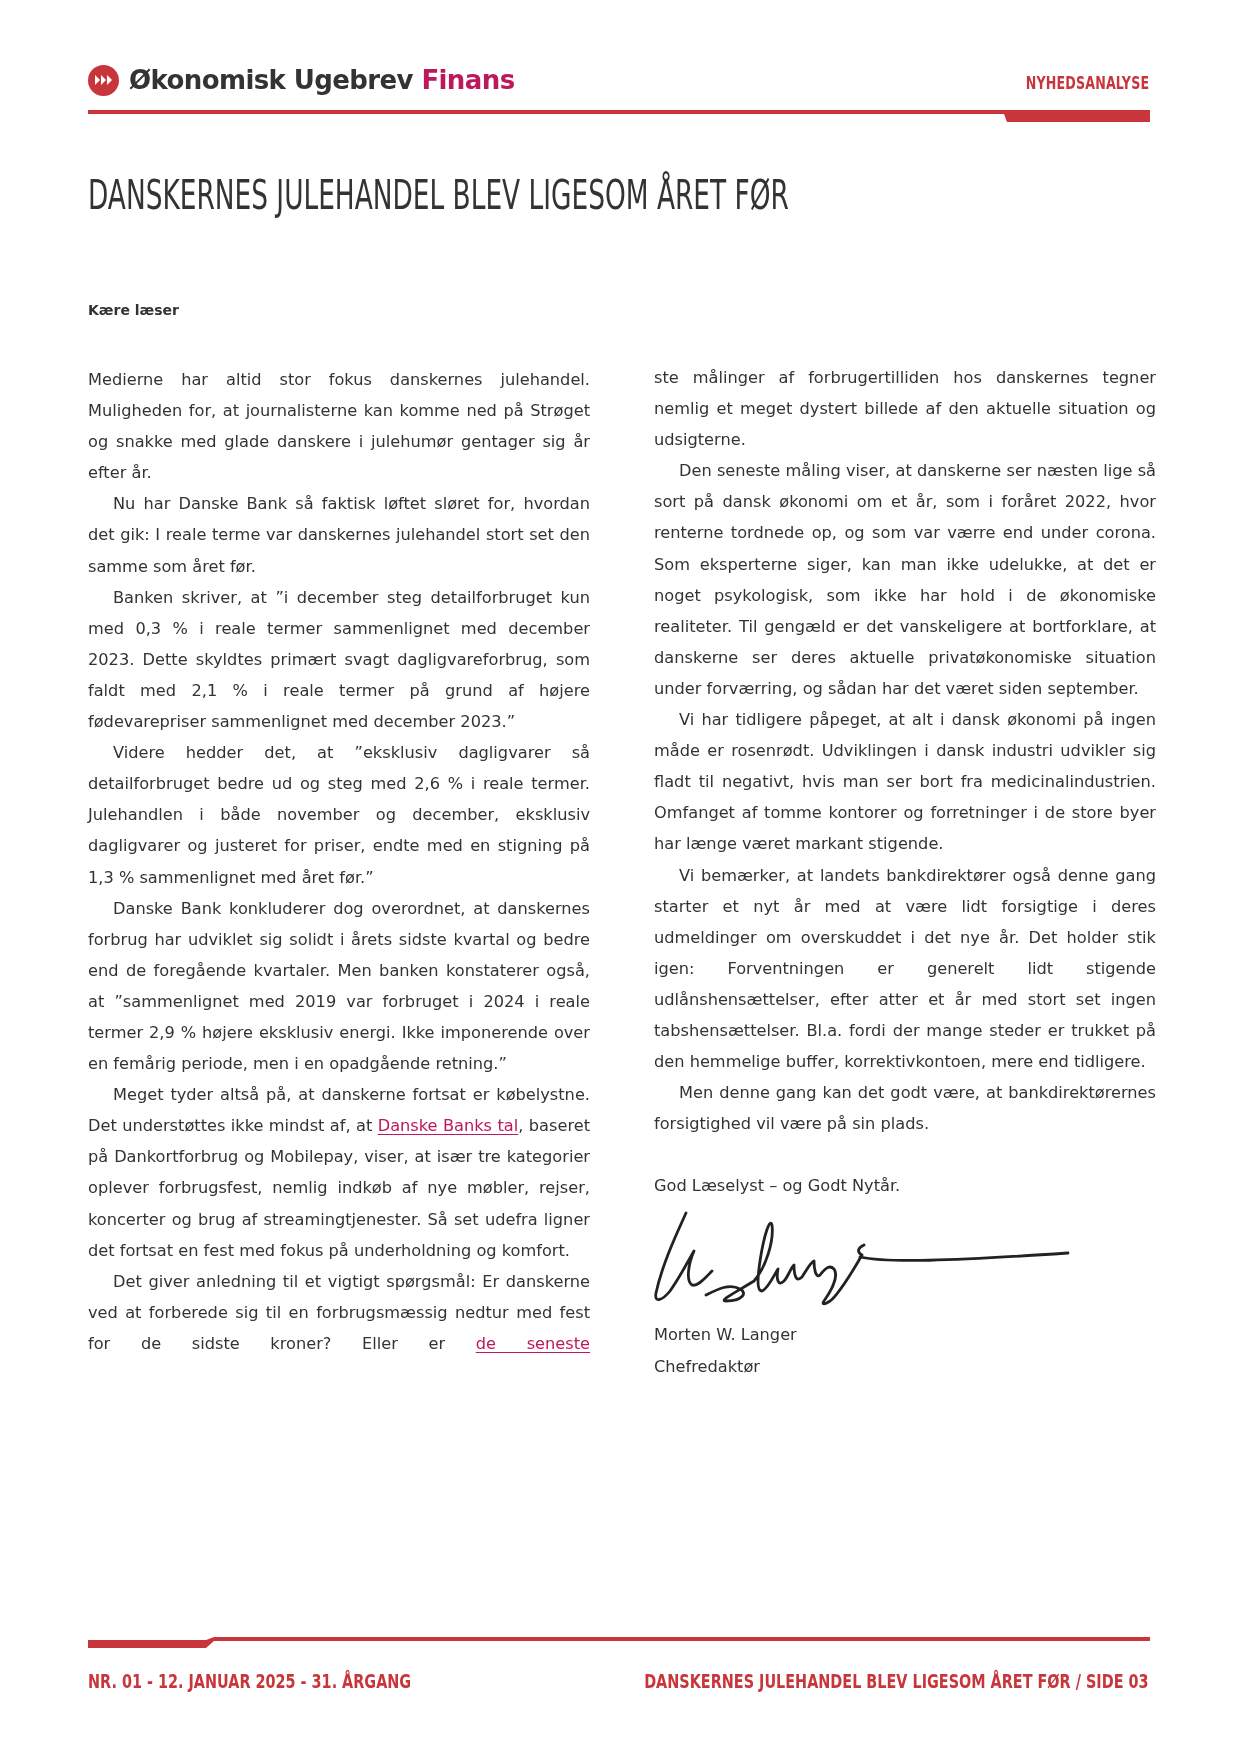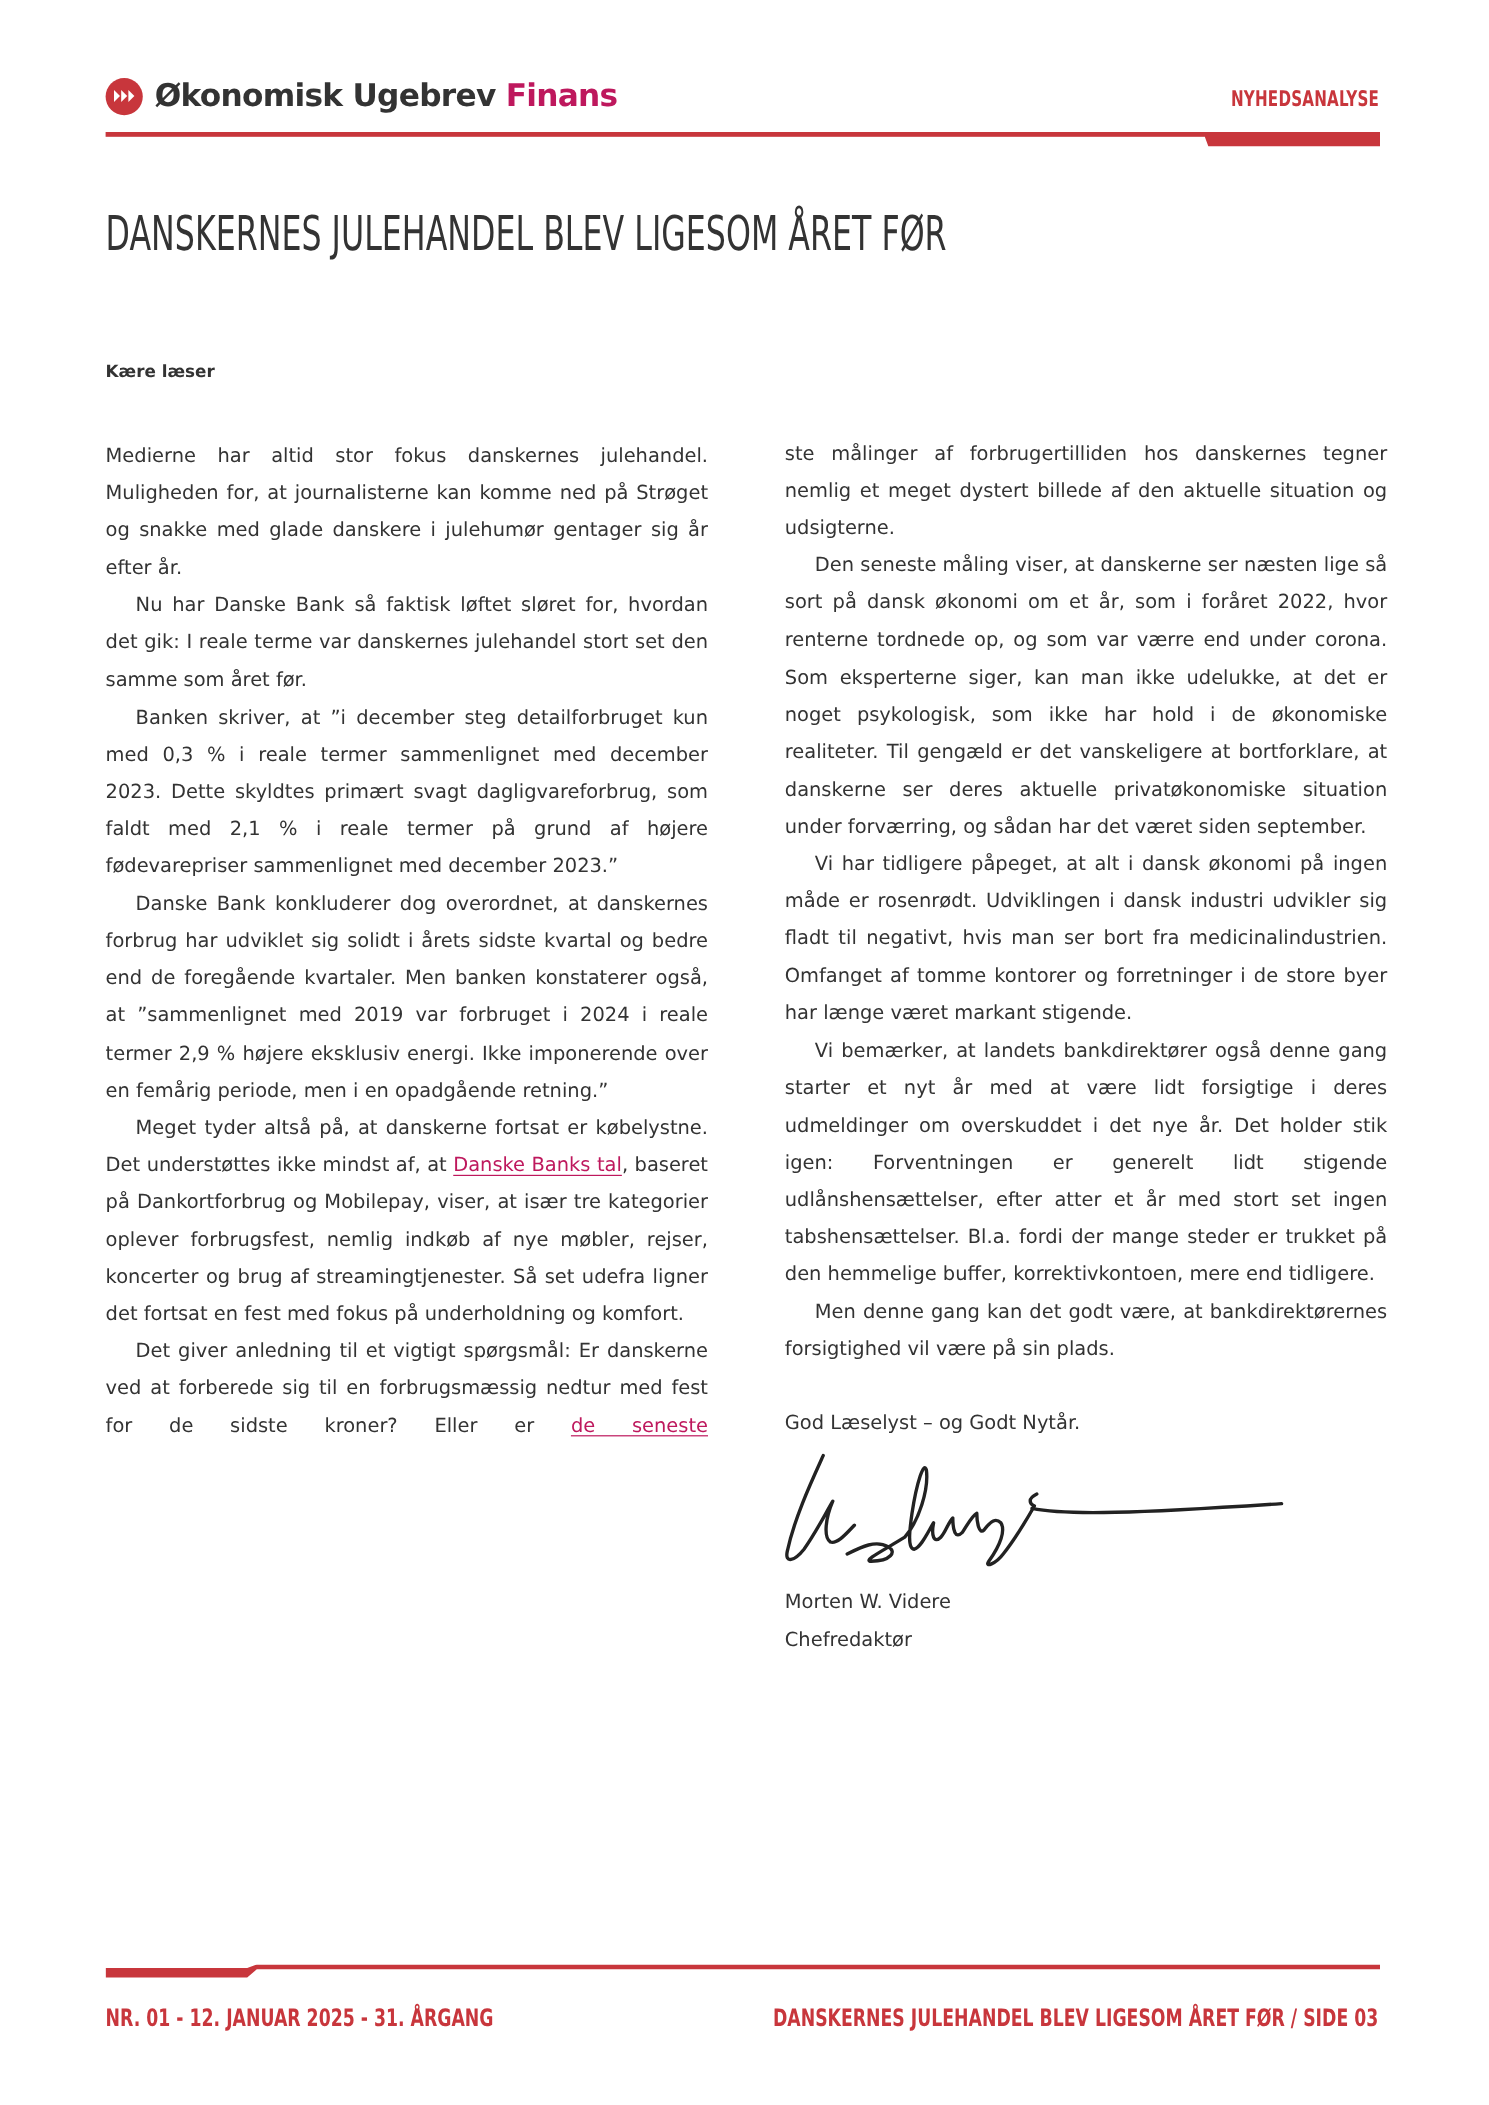--- a/index.html
+++ b/index.html
@@ -66,40 +66,41 @@
 </div>
 
 <h1 class="abs title" style="margin:0;">DANSKERNES JULEHANDEL BLEV LIGESOM ÅRET FØR</h1>
 
 <div class="abs salutation">Kære læser</div>
 
 <div class="abs col col-left">
   <p class="noindent">Medierne har altid stor fokus danskernes julehandel. Muligheden for, at journalisterne kan komme ned på Strøget og snakke med glade danskere i julehumør gentager sig år efter år.</p>
   <p>Nu har Danske Bank så faktisk løftet sløret for, hvordan det gik: I reale terme var danskernes julehandel stort set den samme som året før.</p>
   <p>Banken skriver, at ”i december steg detailforbruget kun med 0,3 % i reale termer sammenlignet med december 2023. Dette skyldtes primært svagt dagligvareforbrug, som faldt med 2,1 % i reale termer på grund af højere fødevarepriser sammenlignet med december 2023.”</p>
+  <p>Videre hedder det, at ”eksklusiv dagligvarer så detailforbruget bedre ud og steg med 2,6 % i reale termer. Julehandlen i både november og december, eksklusiv dagligvarer og justeret for priser, endte med en stigning på 1,3 % sammenlignet med året før.”</p>
   <p>Danske Bank konkluderer dog overordnet, at danskernes forbrug har udviklet sig solidt i årets sidste kvartal og bedre end de foregående kvartaler. Men banken konstaterer også, at ”sammenlignet med 2019 var forbruget i 2024 i reale termer 2,9 % højere eksklusiv energi. Ikke imponerende over en femårig periode, men i en opadgående retning.”</p>
   <p><span>Meget tyder altså på, at danskerne fortsat er købelystne. Det understøttes ikke mindst af, at </span><a class="link">Danske Banks tal</a><span>, baseret på Dankortforbrug og Mobilepay, viser, at især tre kategorier oplever forbrugsfest, nemlig indkøb af nye møbler, rejser, koncerter og brug af streamingtjenester. Så set udefra ligner det fortsat en fest med fokus på underholdning og komfort.</span></p>
   <p style="height:93px; overflow:hidden;"><span>Det giver anledning til et vigtigt spørgsmål: Er danskerne ved at forberede sig til en forbrugsmæssig nedtur med fest for de sidste kroner? Eller er </span><a class="link">de seneste forbrugertillidsmålinger</a></p>
 </div>
 
 <div class="abs col col-right">
   <p class="noindent">ste målinger af forbrugertilliden hos danskernes tegner nemlig et meget dystert billede af den aktuelle situation og udsigterne.</p>
   <p>Den seneste måling viser, at danskerne ser næsten lige så sort på dansk økonomi om et år, som i foråret 2022, hvor renterne tordnede op, og som var værre end under corona. Som eksperterne siger, kan man ikke udelukke, at det er noget psykologisk, som ikke har hold i de økonomiske realiteter. Til gengæld er det vanskeligere at bortforklare, at danskerne ser deres aktuelle privatøkonomiske situation under forværring, og sådan har det været siden september.</p>
   <p>Vi har tidligere påpeget, at alt i dansk økonomi på ingen måde er rosenrødt. Udviklingen i dansk industri udvikler sig fladt til negativt, hvis man ser bort fra medicinalindustrien. Omfanget af tomme kontorer og forretninger i de store byer har længe været markant stigende.</p>
   <p>Vi bemærker, at landets bankdirektører også denne gang starter et nyt år med at være lidt forsigtige i deres udmeldinger om overskuddet i det nye år. Det holder stik igen: Forventningen er generelt lidt stigende udlånshensættelser, efter atter et år med stort set ingen tabshensættelser. Bl.a. fordi der mange steder er trukket på den hemmelige buffer, korrektivkontoen, mere end tidligere.</p>
   <p>Men denne gang kan det godt være, at bankdirektørernes forsigtighed vil være på sin plads.</p>
 
   <div class="sign-block">
     <p class="noindent">God Læselyst – og Godt Nytår.</p>
     <svg class="signature" width="440" height="110" viewBox="0 0 440 110">
       <path d="M38,8 C28,30 14,60 8,88 C6,98 14,96 22,86 C32,72 40,56 46,46 C40,60 38,76 44,80 C50,82 58,72 64,66" fill="none" stroke="#222" stroke-width="2.8" stroke-linecap="round" stroke-linejoin="round"></path>
       <path d="M58,90 C70,84 82,78 92,84 C100,88 94,96 78,96 C70,96 90,86 106,76 C118,62 126,36 124,20 C122,12 116,30 112,56 C110,70 108,86 114,86 C120,84 126,70 130,64 C128,74 130,82 136,76 C140,72 142,64 146,60 C146,70 148,78 154,72 C158,66 162,58 166,56 C166,64 168,74 172,70 C178,62 182,60 186,64 C190,70 186,82 176,96 C172,102 182,98 188,90 C196,80 206,64 214,50 C210,48 208,44 216,40" fill="none" stroke="#222" stroke-width="2.8" stroke-linecap="round" stroke-linejoin="round"></path>
       <path d="M212,52 C240,58 300,56 420,48" fill="none" stroke="#222" stroke-width="2.8" stroke-linecap="round"></path>
     </svg>
-    <p class="noindent">Morten W. Videre</p>
+    <p class="noindent">Morten W. Langer</p>
     <p class="noindent">Chefredaktør</p>
   </div>
 </div>
 
 <div class="abs" style="left:88px; top:1637px; width:1062px; height:12px;">
   <svg width="1062" height="12" viewBox="0 0 1062 12" style="display:block">
     <polygon points="0,3 118,3 126,0 1062,0 1062,4 126,4 118,11 0,11" fill="#c8363c"></polygon>
   </svg>
 </div>
 <div class="abs footer-left">NR. 01 - 12. JANUAR 2025 - 31. ÅRGANG</div>

